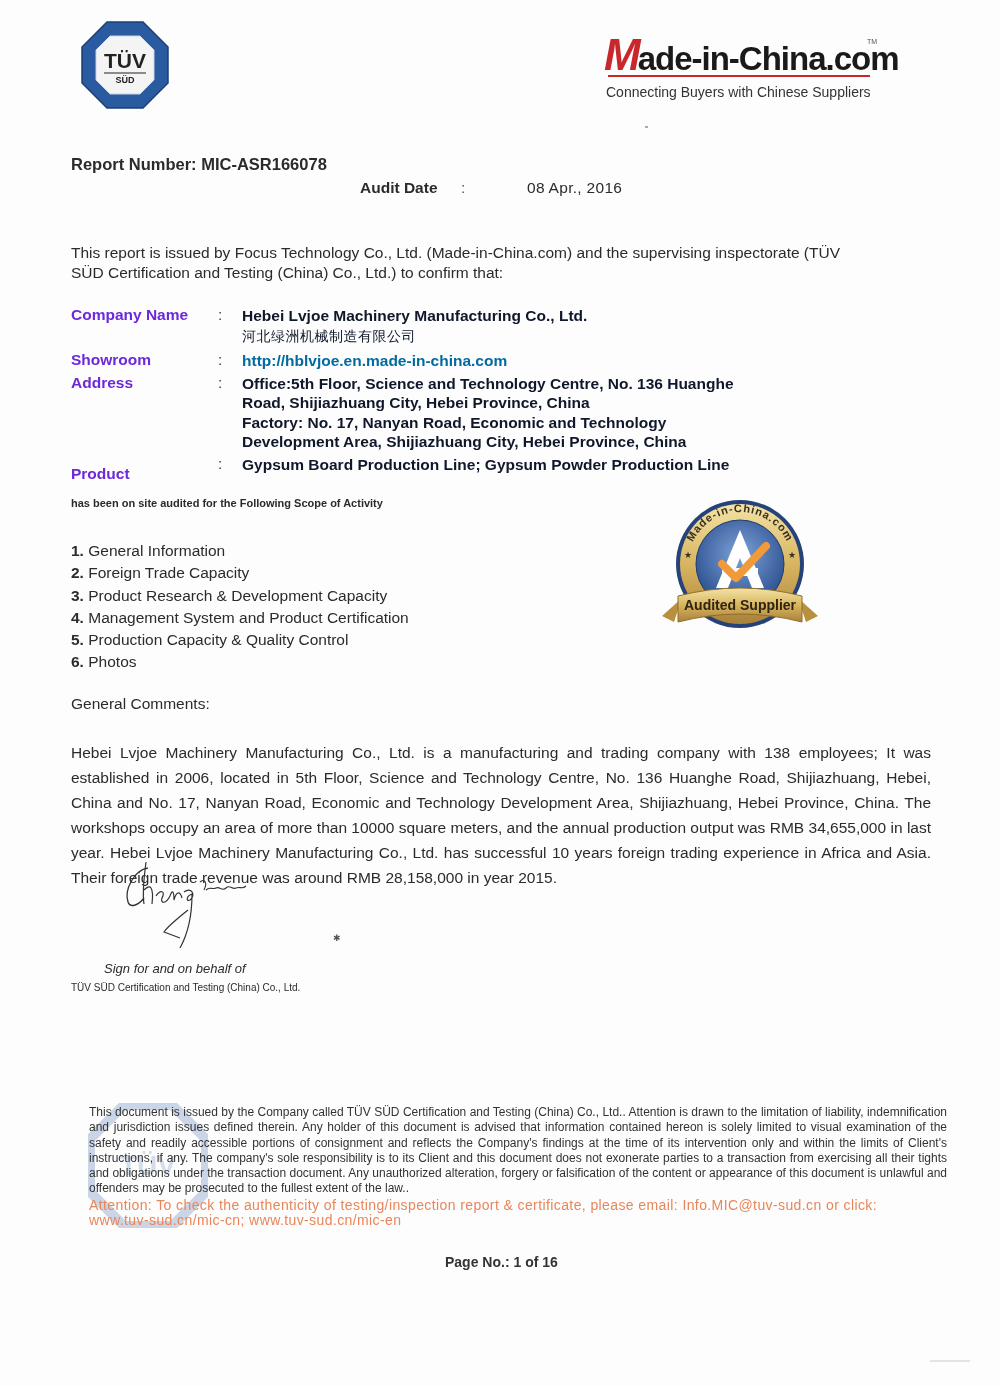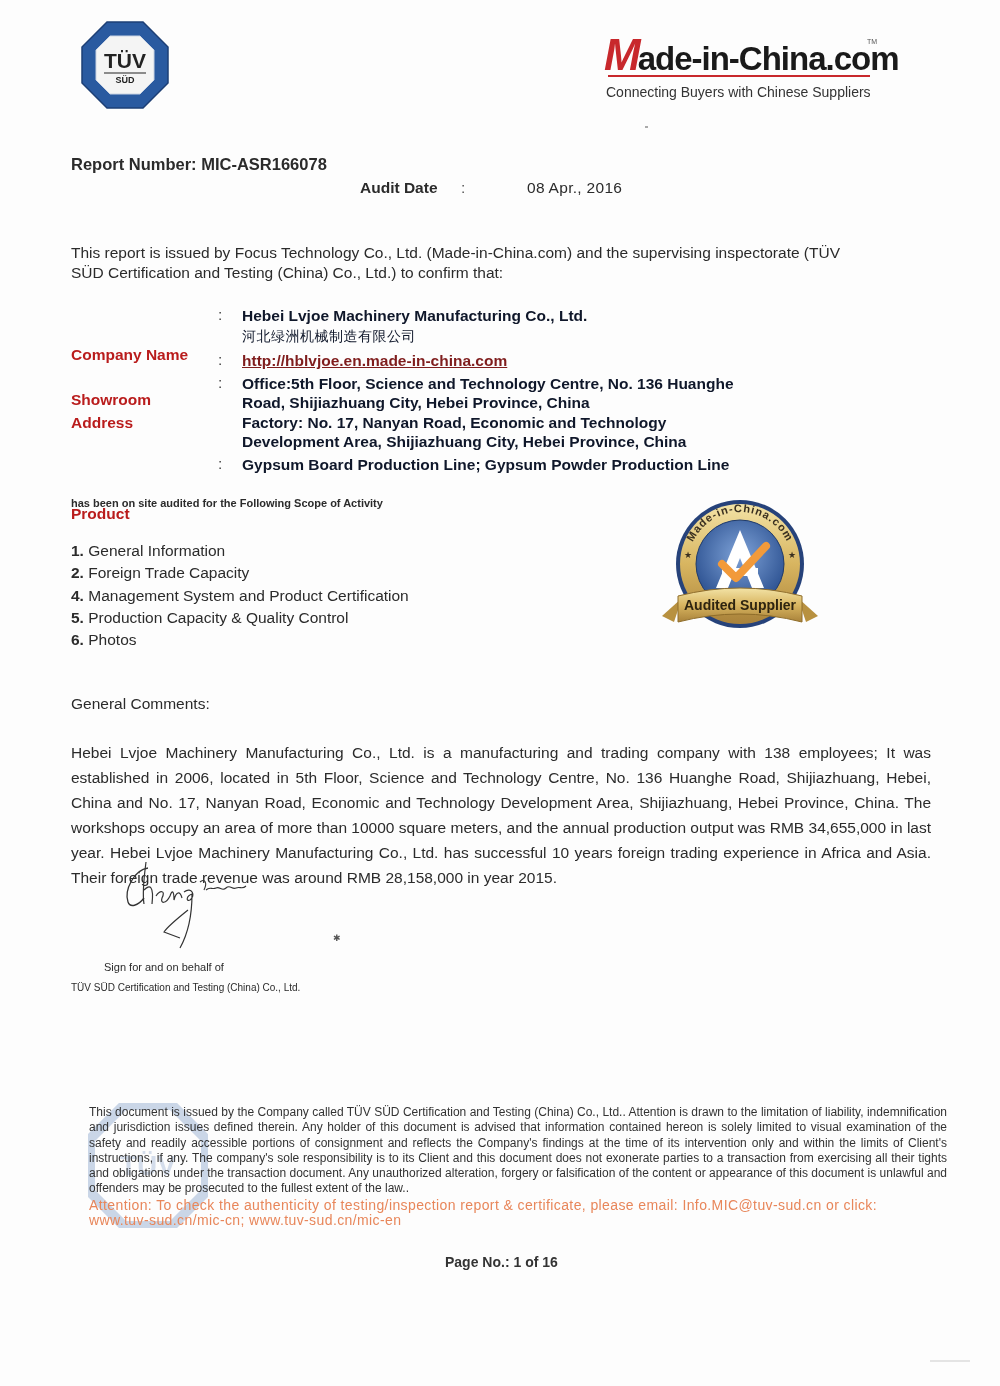--- a/index.html
+++ b/index.html
@@ -19,38 +19,38 @@
   .mic-line { position: absolute; left: 4px; top: 45px; width: 262px; height: 2px; background: #c8282c; }
   .mic-tag { position: absolute; left: 2px; top: 54px; font-size: 14px; color: #333; white-space: nowrap; }
 
   #report-number { left: 71px; top: 155px; font-size: 16.5px; font-weight: bold; color: #2b2b2b; }
   #audit-label { left: 360px; top: 179px; font-size: 15.5px; font-weight: bold; }
   #audit-colon { left: 461px; top: 179px; font-size: 15.5px; color: #555; }
   #audit-value { left: 527px; top: 179px; font-size: 15.5px; letter-spacing: 0.3px; }
 
   #intro { left: 71px; top: 243px; width: 800px; font-size: 15.5px; line-height: 20px; }
 
-  .info-label { position: absolute; left: 71px; font-size: 15.5px; font-weight: bold; color: #b91c1c; margin-top: 40px; }
+  .info-label { position: absolute; left: 71px; font-size: 15.5px; font-weight: bold; color: #6d28d9; }
   .info-colon { position: absolute; left: 218px; font-size: 15.5px; color: #444; }
   .info-value { position: absolute; left: 242px; font-size: 15.5px; font-weight: bold; color: #0f172a; line-height: 19.5px; }
   .info-cn { font-weight: normal; font-family: "DejaVu Sans", sans-serif; font-size: 14px; letter-spacing: 0.5px; }
-  .info-link { color: #7f1d1d; text-decoration: underline; }
+  .info-link { color: #0369a1; }
 
   #scope-heading { left: 71px; top: 497px; font-size: 11px; font-weight: bold; }
 
   #scope-list { left: 71px; top: 540px; font-size: 15.5px; line-height: 22.3px; list-style: none; }
   #scope-list .num { font-weight: bold; }
 
   #badge { left: 656px; top: 498px; width: 168px; height: 145px; }
 
   #comments-heading { left: 71px; top: 695px; font-size: 15.5px; font-weight: normal; }
   #comments-body { left: 71px; top: 740px; width: 860px; font-size: 15.5px; line-height: 25px; text-align: justify; text-align-last: left; }
 
   #signature { left: 120px; top: 860px; width: 140px; height: 95px; }
-  #sign-line1 { left: 104px; top: 961px; font-size: 11px; }
+  #sign-line1 { left: 104px; top: 961px; font-size: 13px; font-style: italic; }
   #sign-line2 { left: 71px; top: 982px; font-size: 10px; }
   #speck { left: 333px; top: 933px; font-size: 9px; color: #555; }
 
   #disclaimer { left: 89px; top: 1105px; width: 858px; font-size: 12px; line-height: 15.3px; color: #333; text-align: justify; text-align-last: left; }
   #attention { left: 89px; top: 1198px; width: 860px; font-size: 14px; line-height: 15.3px; color: #e8865a; letter-spacing: 0.4px; }
   #watermark { left: 88px; top: 1103px; width: 120px; height: 125px; opacity: 0.35; }
 
   #page-no { left: 445px; top: 1254px; font-size: 14px; font-weight: bold; color: #333; }
 
   #scan-mark { left: 645px; top: 126px; width: 3px; height: 2px; background: #aaa; }
@@ -100,20 +100,21 @@
 <div class="info-value" style="top:432px;">Development Area, Shijiazhuang City, Hebei Province, China</div>
 
 <div class="info-label" style="top:465px;">Product</div>
 <div class="info-colon" style="top:455px;">:</div>
 <div class="info-value" style="top:455px;">Gypsum Board Production Line; Gypsum Powder Production Line</div>
 
 <div id="scope-heading" class="abs">has been on site audited for the Following Scope of Activity</div>
 <ul id="scope-list" class="abs">
   <li><span class="num">1.</span> <span>General Information</span></li>
   <li><span class="num">2.</span> <span>Foreign Trade Capacity</span></li>
+  <li><span class="num">3.</span> <span>Product Research &amp; Development Capacity</span></li>
   <li><span class="num">4.</span> <span>Management System and Product Certification</span></li>
   <li><span class="num">5.</span> <span>Production Capacity &amp; Quality Control</span></li>
   <li><span class="num">6.</span> <span>Photos</span></li>
 </ul>
 
 <svg id="badge" class="abs" viewBox="0 0 168 145">
   <defs>
     <linearGradient id="gold" x1="0" y1="0" x2="0" y2="1">
       <stop offset="0" stop-color="#f3e3a6"></stop>
       <stop offset="0.5" stop-color="#d8b560"></stop>

